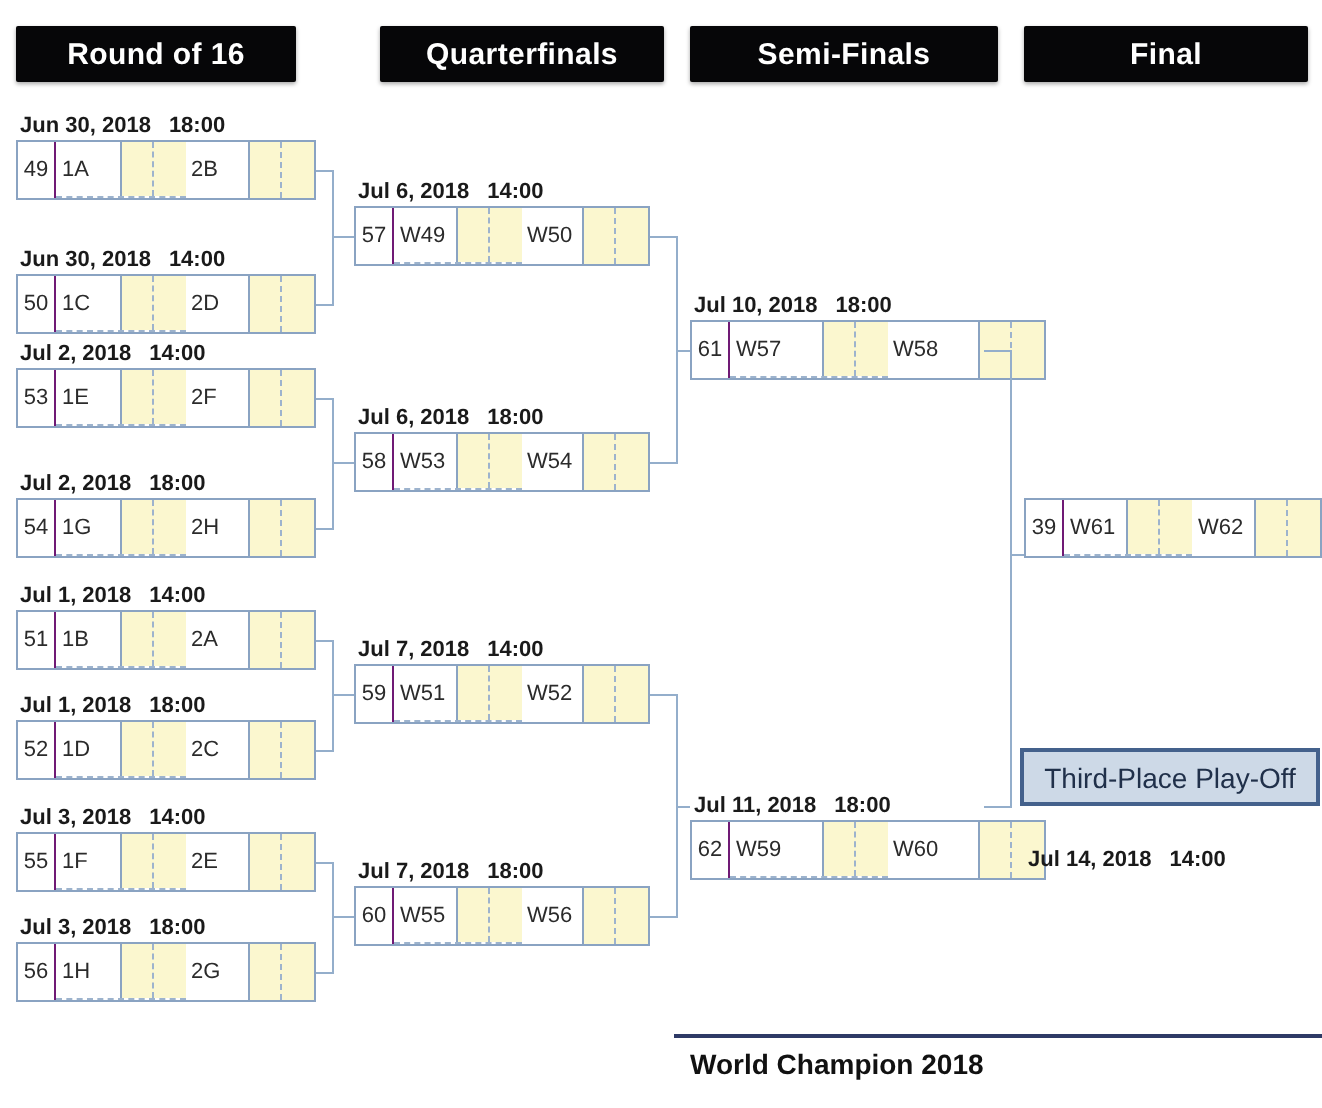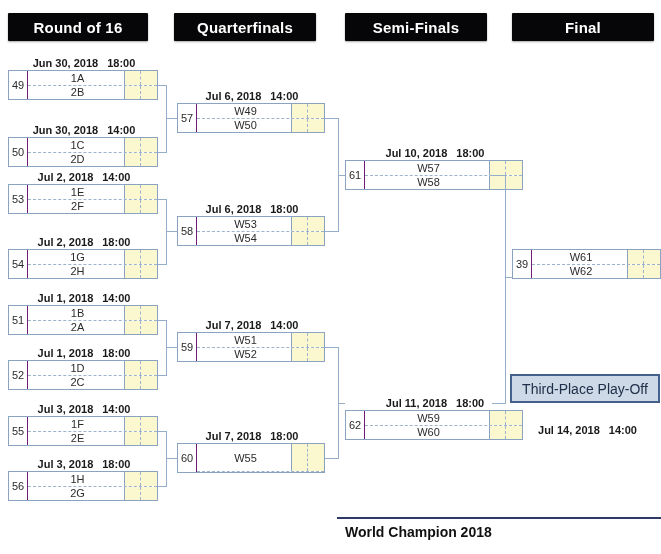--- a/index.html
+++ b/index.html
@@ -1,46 +1,46 @@
 <!DOCTYPE html>
 <html><head>
 <meta charset="utf-8">
 <style>
   html,body{margin:0;padding:0;background:#fff;}
   #stage{
     position:relative;width:661px;height:554px;background:#ffffff;
-    font-family:"Liberation Sans", sans-serif;color:#2b2b2b;overflow:hidden;text-align:center;
+    font-family:"Liberation Sans", sans-serif;color:#2b2b2b;overflow:hidden;
   }
   
   .rh{
     position:absolute;top:13px;height:28px;background:#060608;color:#fff;
     display:flex;align-items:center;justify-content:center;
     font-size:15px;font-weight:600;letter-spacing:.2px;border-radius:1px;
     box-shadow:0 1px 2px rgba(0,0,0,.35);
   }
-  .h1{left:8px;width:140px}.h2{left:174px;width:142px}
-  .h3{left:345px;width:142px}.h4{left:512px;width:142px}
+  .h1{left:8px;width:140px}.h2{left:190px;width:142px}
+  .h3{left:345px;width:154px}.h4{left:512px;width:142px}
 
   
   .match{position:absolute;}
   .r16{left:8px;width:150px}
   .qf{left:177px;width:148px}
   .sf{left:345px;width:178px}
   .fin{left:512px;width:149px}
   .m49{top:57px}.m50{top:124px}.m53{top:171px}.m54{top:236px}
   .m51{top:292px}.m52{top:347px}.m55{top:403px}.m56{top:458px}
   .m57{top:90px}.m58{top:203px}.m59{top:319px}.m60{top:430px}
   .m61{top:147px}.m62{top:397px}
   .m64{top:249px}.m63{top:424px}
 
   .date{height:12px;line-height:12px;font-size:11px;font-weight:700;color:#1a1a1a;margin:0 0 1px 2px;white-space:nowrap;}
   .date .time{margin-left:9px;}
   .mbox{height:30px;box-sizing:border-box;border:1px solid #8aa3c2;background:#fff;display:flex;}
   .num{width:18px;border-right:1px solid #701a75;display:flex;align-items:center;justify-content:center;font-size:11px;}
-  .rows{flex:1;display:flex;flex-direction:column;min-width:0;}
+  .rows{flex:1;display:flex;flex-direction:row;min-width:0;}
   .row{flex:1;display:flex;align-items:center;min-height:0;}
   .row.top{border-bottom:1px dashed #9db3cd;}
   .tname{flex:1;font-size:11px;padding-left:3px;line-height:12px;white-space:nowrap;overflow:hidden;}
   .s{height:100%;background:#fbf7cf;box-sizing:border-box;}
   .s1{width:16px;border-left:1px solid #8aa3c2;}
   .s2{width:17px;border-left:1px dashed #9db3cd;}
 
   
   .cl{position:absolute;background:#94aecb;}
   .clh{height:1px;}
@@ -278,20 +278,25 @@
   <div class="match qf m60">
     <div class="date"><span>Jul 7, 2018</span><span class="time">18:00</span></div>
     <div class="mbox">
       <div class="num">60</div>
       <div class="rows">
         <div class="row top">
             <div class="tname">W55</div>
             <div class="s s1"></div>
             <div class="s s2"></div>
           </div>
+        <div class="row">
+            <div class="tname">W56</div>
+            <div class="s s1"></div>
+            <div class="s s2"></div>
+          </div>
       </div>
     </div>
   </div>
 
   <div class="match sf m61">
     <div class="date"><span>Jul 10, 2018</span><span class="time">18:00</span></div>
     <div class="mbox">
       <div class="num">61</div>
       <div class="rows">
         <div class="row top">

